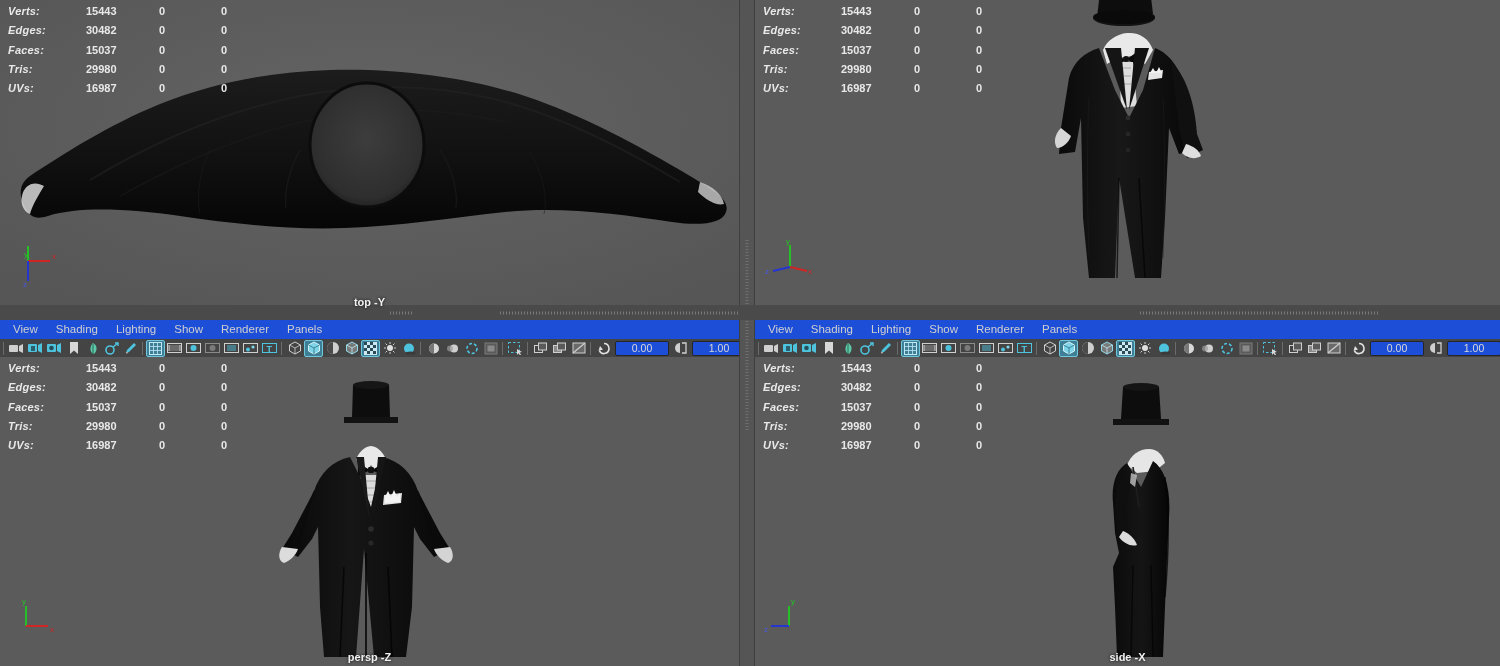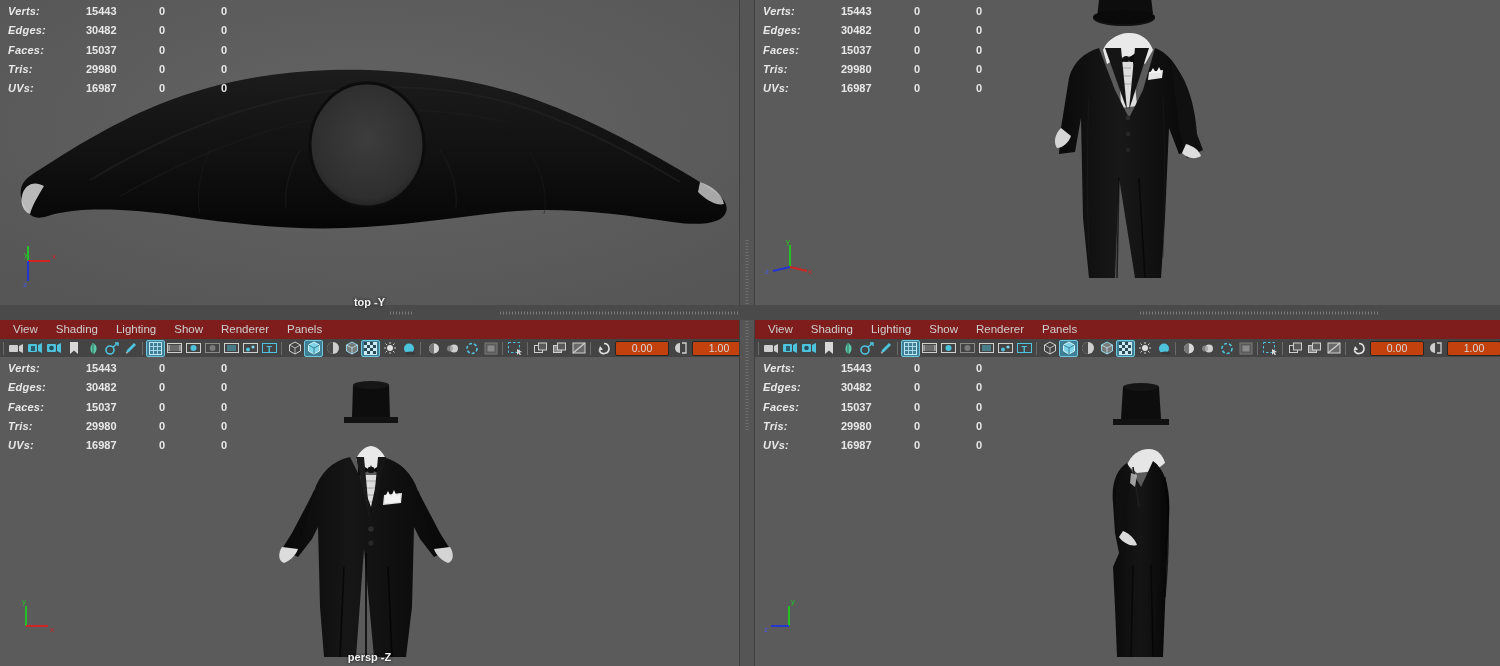--- a/index.html
+++ b/index.html
@@ -70,21 +70,21 @@
     color: #f0f0f0; z-index: 6; pointer-events: none;
     text-shadow: 0 0 3px rgba(0,0,0,.9);
   }
 
   
   .gizmo { position: absolute; left: 12px; bottom: 22px; width: 54px; height: 50px; z-index: 6; }
 
   
   .menubar {
     position: absolute; left: 0; right: 0; top: 0; height: 20px;
-    background: #7f1d1d;
+    background: #1d4ed8;
     display: flex; align-items: center;
     padding-left: 4px;
   }
   .menubar .mi {
     font-size: 11.5px; color: #cfcfcf;
     padding: 0 9px; line-height: 20px; white-space: nowrap;
   }
 
   
   .toolbar {
@@ -94,21 +94,21 @@
   }
   .tb { width: 19px; height: 17px; position: relative; flex: 0 0 auto;
         display: flex; align-items: center; justify-content: center; }
   .tb.on { background: #3e7f96; border: 1px solid #6fc6dd; border-radius: 2px; }
   .sep { width: 6px; height: 15px; flex: 0 0 auto; position: relative; }
   .sep::after {
     content: ''; position: absolute; left: 2px; top: 1px; width: 1px; height: 13px;
     background: #6b6b6b;
   }
   .numfield {
-    height: 15px; min-width: 54px; background: #c2410c; border: 1px solid #262626;
+    height: 15px; min-width: 54px; background: #1d4ed8; border: 1px solid #262626;
     border-radius: 2px; color: #d8d8d8; font-size: 10.5px; line-height: 13px;
     text-align: center; margin: 0 2px; flex: 0 0 auto;
     font-family: "Liberation Sans", sans-serif;
   }
 
   svg { display: block; }
 </style>
 </head>
 <body>
 
@@ -813,20 +813,21 @@
 
       <div class="gizmo" style="left:8px;bottom:24px;">
         <svg width="54" height="50" viewBox="0 0 54 50">
           <line x1="26" y1="34" x2="26" y2="14" stroke="#25c025" stroke-width="2"></line>
           <line x1="26" y1="34" x2="8" y2="34" stroke="#2535d0" stroke-width="2"></line>
           <text x="28" y="12" font-size="8" fill="#25c025" font-family="Liberation Sans, sans-serif">y</text>
           <text x="1" y="40" font-size="8" fill="#4a5ae0" font-family="Liberation Sans, sans-serif">z</text>
         </svg>
       </div>
 
+      <div class="vp-label">side -X</div>
     </div>
 
     <div class="stats" style="top:40px;">
       <div class="row"><span class="lbl">Verts:</span><span class="v1">15443</span><span class="v2">0</span><span class="v3">0</span></div>
       <div class="row"><span class="lbl">Edges:</span><span class="v1">30482</span><span class="v2">0</span><span class="v3">0</span></div>
       <div class="row"><span class="lbl">Faces:</span><span class="v1">15037</span><span class="v2">0</span><span class="v3">0</span></div>
       <div class="row"><span class="lbl">Tris:</span><span class="v1">29980</span><span class="v2">0</span><span class="v3">0</span></div>
       <div class="row"><span class="lbl">UVs:</span><span class="v1">16987</span><span class="v2">0</span><span class="v3">0</span></div>
     </div>
   </div>

